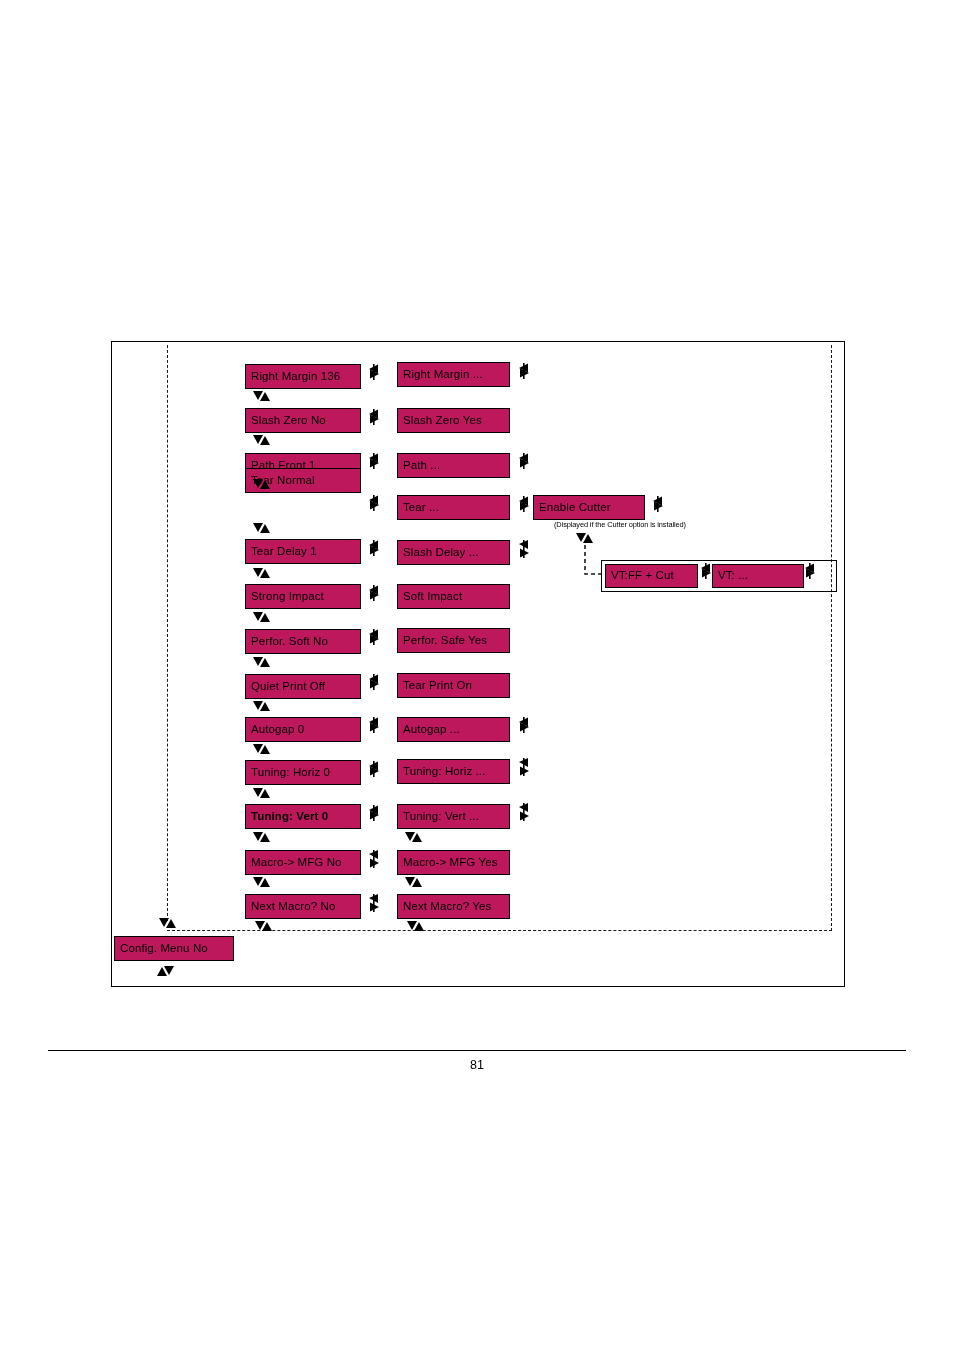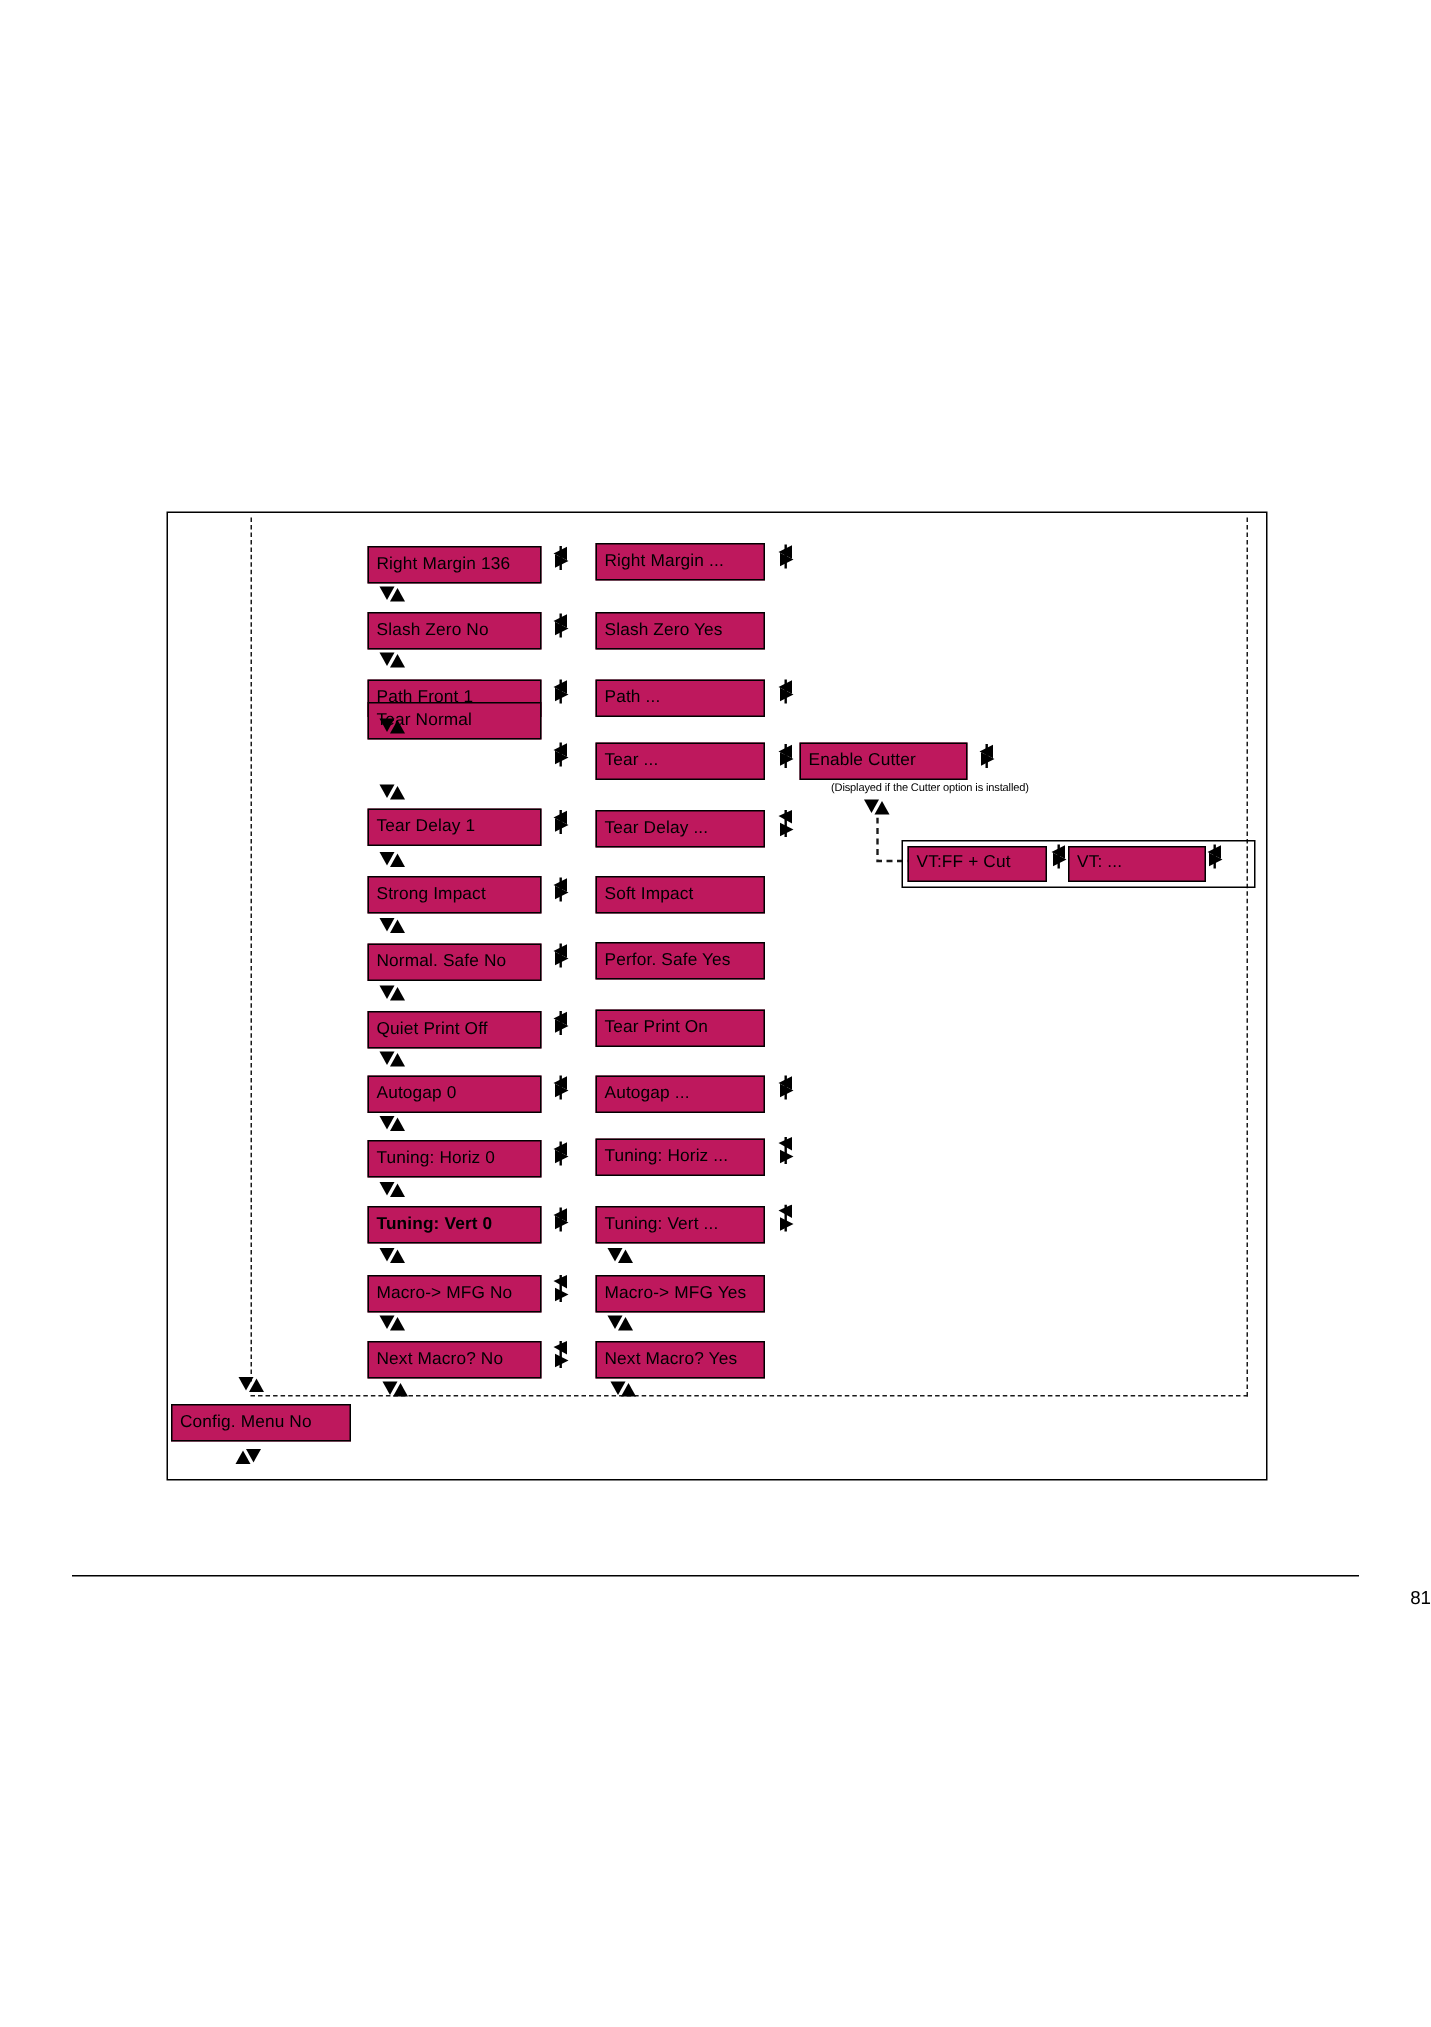--- a/index.html
+++ b/index.html
@@ -125,21 +125,21 @@
     top: 1050px;
     width: 858px;
     height: 0;
     border-top: 1.6px solid #000;
   }
   .page-number {
     position: absolute;
     left: 0;
     top: 1058px;
     width: 954px;
-    text-align: right;
+    text-align: center;
     font-size: 12.5px;
   }
 </style>
 </head>
 <body>
 
 <div id="page">
 
   <div class="diagram-frame"></div>
 
@@ -148,33 +148,33 @@
   <div class="rail-v" style="left:831px; top:345px; height:586px;"></div>
 
   <div class="rail-h" style="left:167px; top:930px; width:665px;"></div>
 
   <div class="mbox h27 col1" style="top:364px;">Right Margin 136</div>
   <div class="mbox h27 col1" style="top:408px;">Slash Zero  No</div>
   <div class="mbox h27 col1" style="top:453px;">Path Front 1</div>
   <div class="mbox h27 col1" style="top:468px;">Tear Normal</div>
   <div class="mbox h27 col1" style="top:539px;">Tear Delay 1</div>
   <div class="mbox h27 col1" style="top:584px;">Strong Impact</div>
-  <div class="mbox h27 col1" style="top:629px;">Normal. Safe No</div>
+  <div class="mbox h27 col1" style="top:629px;">Perfor. Soft No</div>
   <div class="mbox h27 col1" style="top:674px;">Quiet Print Off</div>
   <div class="mbox h27 col1" style="top:717px;">Autogap 0</div>
   <div class="mbox h27 col1" style="top:760px;">Tuning: Horiz  0</div>
   <div class="mbox h27 col1" style="top:804px;font-weight:bold;">Tuning: Vert 0</div>
   <div class="mbox h27 col1" style="top:850px;">Macro-&gt; MFG No</div>
   <div class="mbox h27 col1" style="top:894px;">Next Macro? No</div>
 
   <div class="mbox h27 col2" style="top:362px;">Right Margin ...</div>
   <div class="mbox h27 col2" style="top:408px;">Slash Zero  Yes</div>
   <div class="mbox h27 col2" style="top:453px;">Path ...</div>
   <div class="mbox h27 col2" style="top:495px;">Tear ...</div>
-  <div class="mbox h27 col2" style="top:540px;">Tear Delay ...</div>
+  <div class="mbox h27 col2" style="top:540px;">Slash Delay ...</div>
   <div class="mbox h27 col2" style="top:584px;">Soft Impact</div>
   <div class="mbox h27 col2" style="top:628px;">Perfor. Safe Yes</div>
   <div class="mbox h27 col2" style="top:673px;">Tear Print On</div>
   <div class="mbox h27 col2" style="top:717px;">Autogap ...</div>
   <div class="mbox h27 col2" style="top:759px;">Tuning: Horiz  ...</div>
   <div class="mbox h27 col2" style="top:804px;">Tuning: Vert ...</div>
   <div class="mbox h27 col2" style="top:850px;">Macro-&gt; MFG Yes</div>
   <div class="mbox h27 col2" style="top:894px;">Next Macro? Yes</div>
 
   <div class="mbox h27" style="left:533px; top:495px; width:112px;">Enable Cutter</div>

